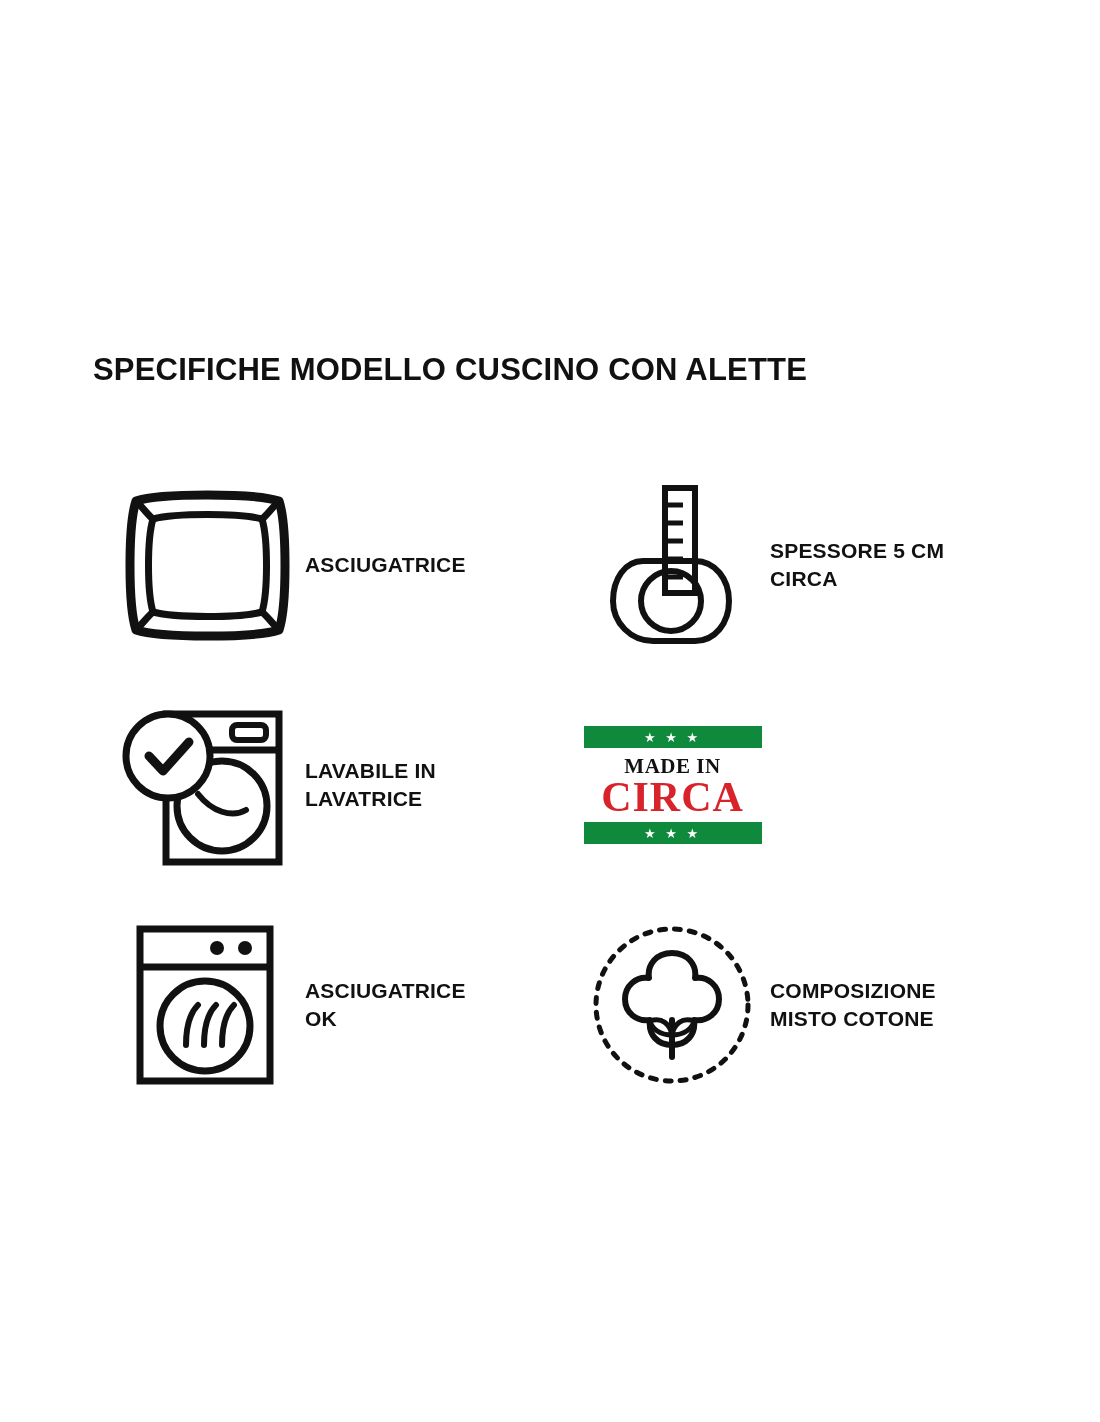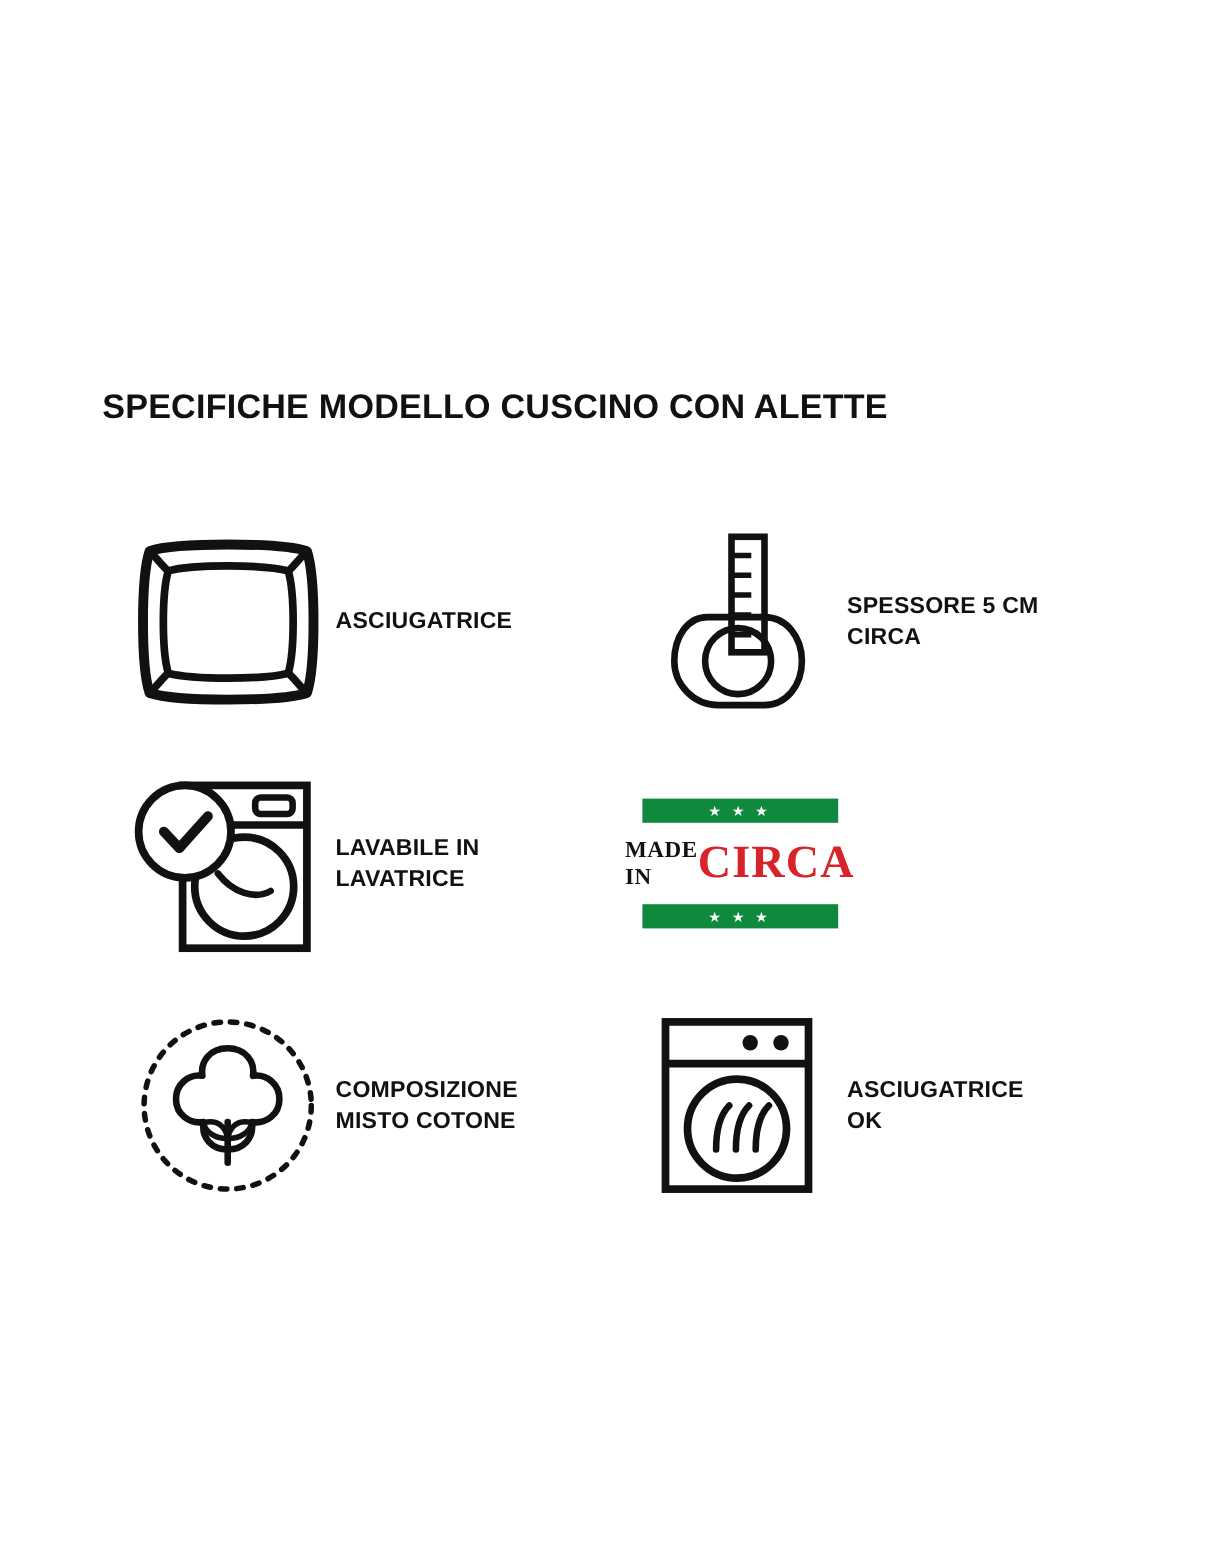--- a/index.html
+++ b/index.html
@@ -107,22 +107,23 @@
   .stamp-italy {
     font-size: 42px;
     font-weight: bold;
     color: #d8232a;
     letter-spacing: 1px;
     line-height: 0.9;
     font-family: "Liberation Serif", serif;
   }
   .stamp-mid {
     display: flex;
-    flex-direction: row;
-    align-items: center;
+    flex-direction: column;
+    align-items: center;
+    justify-content: center;
     flex: 1;
   }
 </style>
 </head>
 <body>
 
 <div class="sheet">
 
   <div class="title">SPECIFICHE MODELLO CUSCINO CON ALETTE</div>
 
@@ -208,49 +209,49 @@
           </div>
         </div>
       </div>
 
     </div>
 
     <div class="row">
 
       <div class="cell">
         <div class="icon-box">
-          <svg width="165" height="165" viewBox="0 0 165 165" fill="none" xmlns="http://www.w3.org/2000/svg">
-            <circle cx="82" cy="82" r="76" stroke="#111111" stroke-width="5" fill="none" stroke-dasharray="6 9" stroke-linecap="round"></circle>
-            <path d="M82 30 C66 30, 57 42, 59 55 C46 53, 35 63, 35 76 C35 90, 47 99, 60 97 C58 112, 68 122, 82 122 C96 122, 106 112, 104 97 C117 99, 129 90, 129 76 C129 63, 118 53, 105 55 C107 42, 98 30, 82 30 Z" stroke="#111111" stroke-width="6" fill="none" stroke-linejoin="round"></path>
-            <path d="M82 97 L82 134" stroke="#111111" stroke-width="6" stroke-linecap="round"></path>
-            <path d="M82 112 C70 112, 62 106, 60 98 C72 94, 80 101, 82 112 Z" stroke="#111111" stroke-width="5" fill="none" stroke-linejoin="round"></path>
-            <path d="M82 112 C94 112, 102 106, 104 98 C92 94, 84 101, 82 112 Z" stroke="#111111" stroke-width="5" fill="none" stroke-linejoin="round"></path>
-          </svg>
-        </div>
-        <div class="label">
-          <span>COMPOSIZIONE</span>
-          <span class="l2">MISTO COTONE</span>
-        </div>
-      </div>
-
-      <div class="cell">
-        <div class="icon-box">
           <svg width="160" height="165" viewBox="0 0 160 165" fill="none" xmlns="http://www.w3.org/2000/svg">
             <rect x="12" y="6" width="130" height="152" stroke="#111111" stroke-width="7" fill="none"></rect>
             <line x1="12" y1="44" x2="142" y2="44" stroke="#111111" stroke-width="7"></line>
             <circle cx="89" cy="25" r="7" fill="#111111"></circle>
             <circle cx="117" cy="25" r="7" fill="#111111"></circle>
             <circle cx="77" cy="103" r="45" stroke="#111111" stroke-width="7" fill="none"></circle>
             <path d="M58 122 C58 100, 64 88, 70 82" stroke="#111111" stroke-width="6" stroke-linecap="round"></path>
             <path d="M76 122 C76 100, 82 88, 88 82" stroke="#111111" stroke-width="6" stroke-linecap="round"></path>
             <path d="M94 122 C94 100, 100 88, 106 82" stroke="#111111" stroke-width="6" stroke-linecap="round"></path>
           </svg>
         </div>
         <div class="label">
           <span>ASCIUGATRICE</span>
           <span class="l2">OK</span>
         </div>
       </div>
 
+      <div class="cell">
+        <div class="icon-box">
+          <svg width="165" height="165" viewBox="0 0 165 165" fill="none" xmlns="http://www.w3.org/2000/svg">
+            <circle cx="82" cy="82" r="76" stroke="#111111" stroke-width="5" fill="none" stroke-dasharray="6 9" stroke-linecap="round"></circle>
+            <path d="M82 30 C66 30, 57 42, 59 55 C46 53, 35 63, 35 76 C35 90, 47 99, 60 97 C58 112, 68 122, 82 122 C96 122, 106 112, 104 97 C117 99, 129 90, 129 76 C129 63, 118 53, 105 55 C107 42, 98 30, 82 30 Z" stroke="#111111" stroke-width="6" fill="none" stroke-linejoin="round"></path>
+            <path d="M82 97 L82 134" stroke="#111111" stroke-width="6" stroke-linecap="round"></path>
+            <path d="M82 112 C70 112, 62 106, 60 98 C72 94, 80 101, 82 112 Z" stroke="#111111" stroke-width="5" fill="none" stroke-linejoin="round"></path>
+            <path d="M82 112 C94 112, 102 106, 104 98 C92 94, 84 101, 82 112 Z" stroke="#111111" stroke-width="5" fill="none" stroke-linejoin="round"></path>
+          </svg>
+        </div>
+        <div class="label">
+          <span>COMPOSIZIONE</span>
+          <span class="l2">MISTO COTONE</span>
+        </div>
+      </div>
+
     </div>
 
   </div>
 </div>
 
 </body></html>

